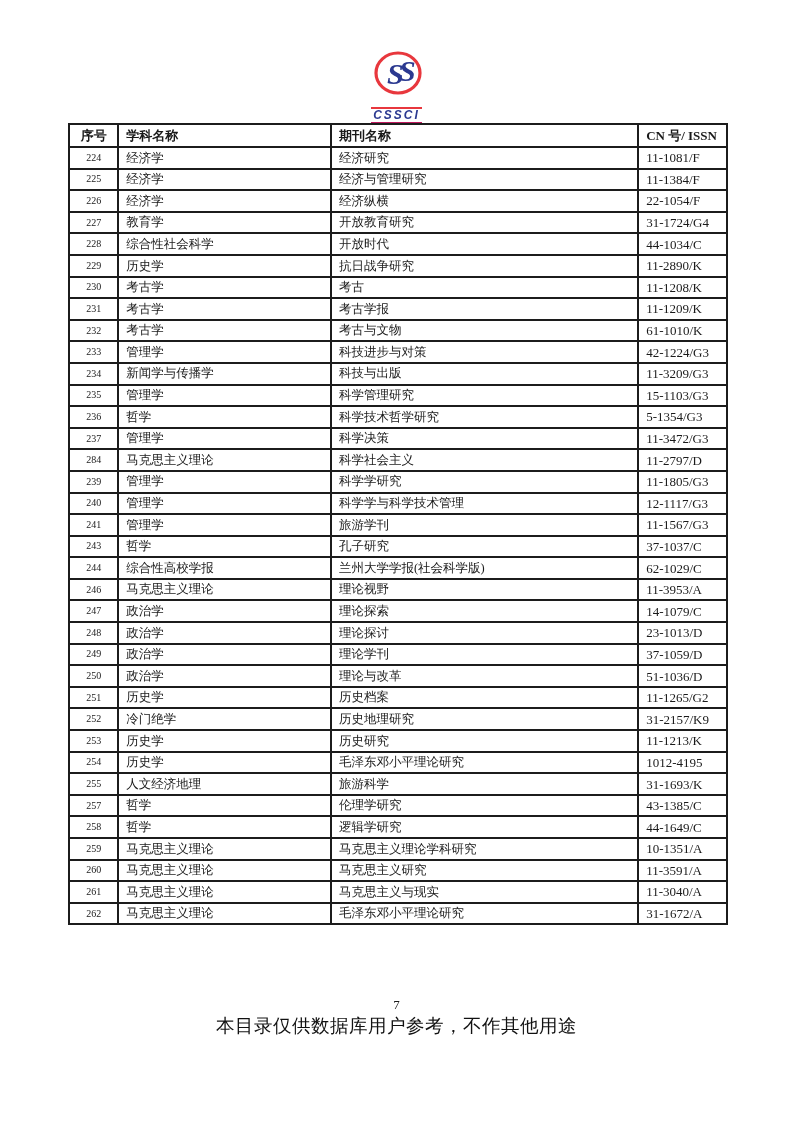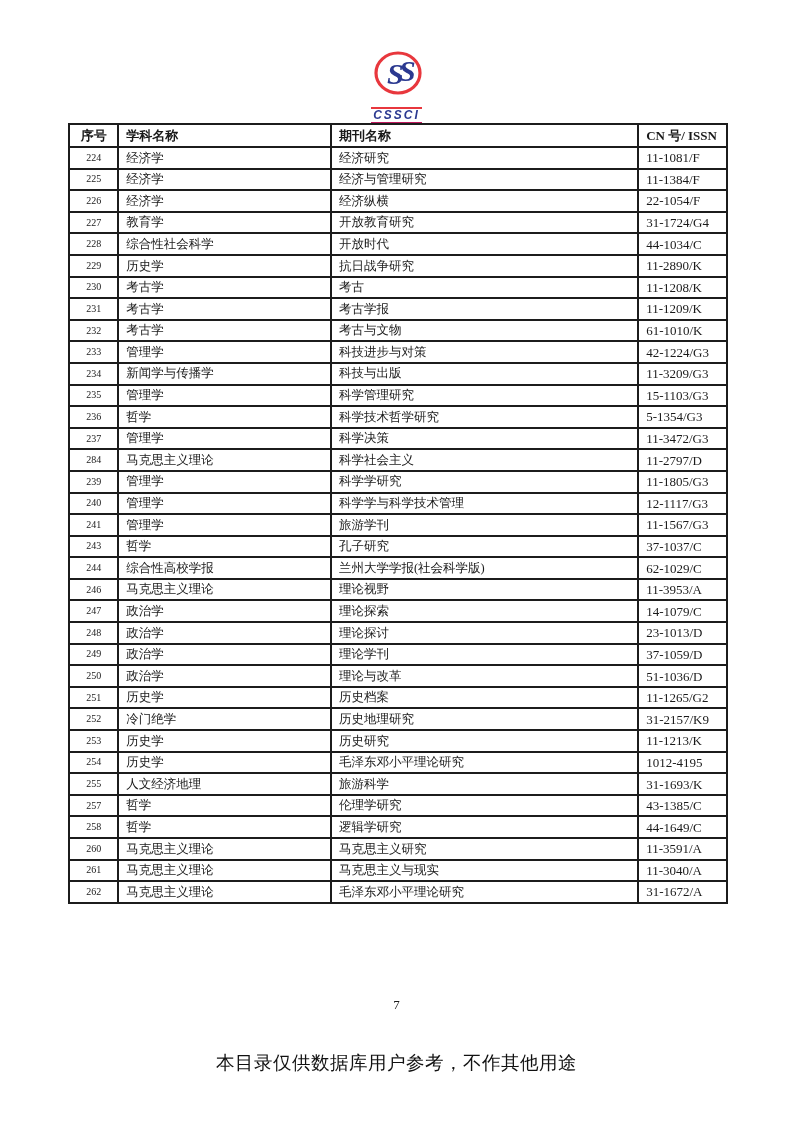--- a/index.html
+++ b/index.html
@@ -93,21 +93,20 @@
     color: #1a1a1a;
   }
   .footer-note {
     position: absolute;
     top: 1013px; left: 0; right: 0;
     text-align: center;
     font-family: "Liberation Sans", "DejaVu Sans", sans-serif;
     font-size: 18.5px;
     color: #111;
     letter-spacing: 0.5px;
-    margin-top: 37px;
   }
 </style>
 </head>
 <body>
 
 <div class="logo-block">
   <svg class="logo-mark" width="64" height="46" viewBox="0 0 64 46" aria-hidden="true">
     <ellipse cx="33" cy="23" rx="22" ry="20" fill="none" stroke="#e8373d" stroke-width="3.2"></ellipse>
     <text x="22" y="34" font-family="Liberation Serif, serif" font-style="italic" font-weight="bold" font-size="30" fill="#2b3990">S</text>
     <text x="34" y="31" font-family="Liberation Serif, serif" font-style="italic" font-weight="bold" font-size="30" fill="#2b3990">S</text>
@@ -319,20 +318,26 @@
           <td>伦理学研究</td>
           <td class="cell-cn">43-1385/C</td>
         </tr>
         <tr>
           <td>258</td>
           <td>哲学</td>
           <td>逻辑学研究</td>
           <td class="cell-cn">44-1649/C</td>
         </tr>
         <tr>
+          <td>259</td>
+          <td>马克思主义理论</td>
+          <td>马克思主义理论学科研究</td>
+          <td class="cell-cn">10-1351/A</td>
+        </tr>
+        <tr>
           <td>260</td>
           <td>马克思主义理论</td>
           <td>马克思主义研究</td>
           <td class="cell-cn">11-3591/A</td>
         </tr>
         <tr>
           <td>261</td>
           <td>马克思主义理论</td>
           <td>马克思主义与现实</td>
           <td class="cell-cn">11-3040/A</td>

